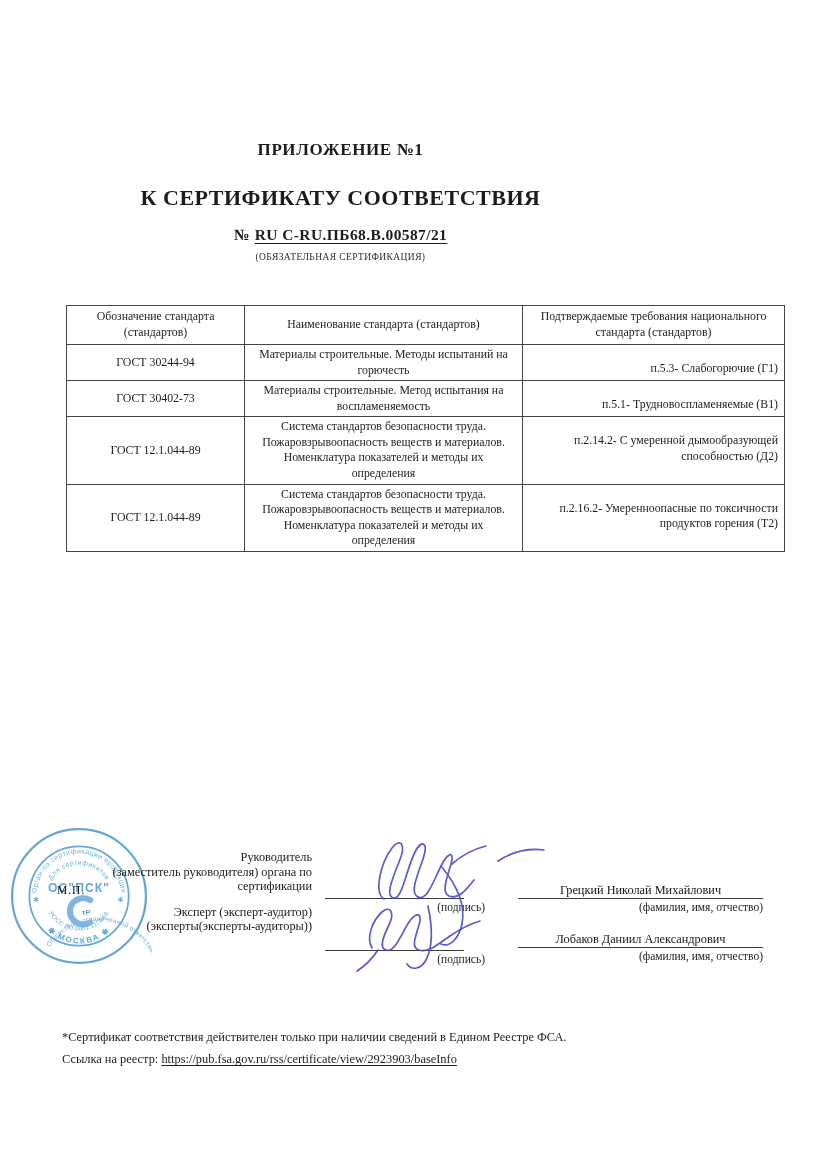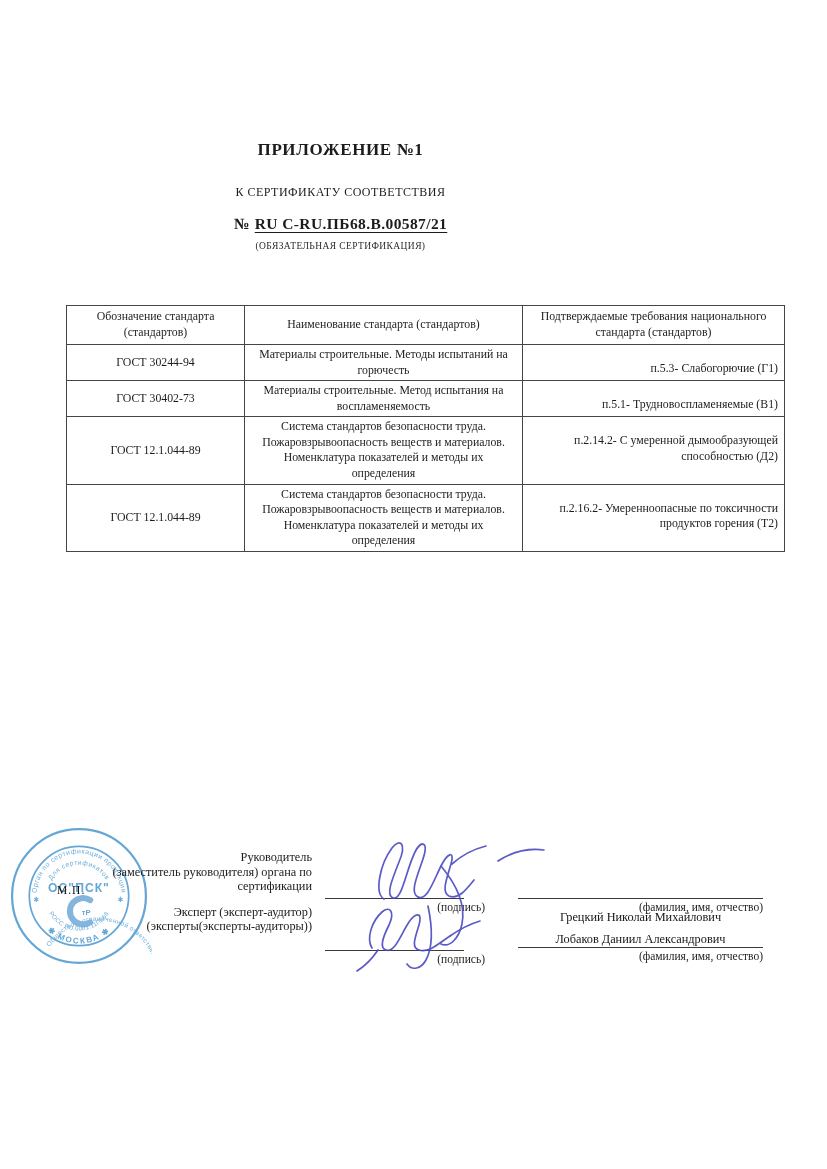--- a/index.html
+++ b/index.html
@@ -3,21 +3,21 @@
 <meta charset="utf-8">
 <style>
   html,body{margin:0;padding:0;background:#ffffff;}
   .page{
     position:relative;width:827px;height:1169px;background:#fff;overflow:hidden;
     font-family:"Liberation Serif", serif;color:#1c1c1c;
   }
   
   .title-block{position:absolute;top:140px;left:0;width:681px;text-align:center;}
   .t1{font-size:17px;font-weight:bold;letter-spacing:.6px;}
-  .t2{font-size:12px;font-weight:normal;letter-spacing:.5px;margin-top:25px;}
+  .t2{font-size:22px;font-weight:bold;letter-spacing:.5px;margin-top:25px;}
   .t3{font-size:15.5px;font-weight:bold;letter-spacing:.4px;margin-top:15px;}
   .t3 .num{text-decoration:underline;text-underline-offset:3px;margin-left:5px;margin-top:31px;}
   .t4{font-size:9.5px;letter-spacing:.4px;margin-top:8px;color:#2a2a2a;}
   
   table.std{
     position:absolute;left:66px;top:305px;width:718px;border-collapse:collapse;
     table-layout:fixed;font-size:11.8px;line-height:1.32;
   }
   table.std col.c1{width:178px;} table.std col.c2{width:278px;} table.std col.c3{width:262px;}
   table.std th, table.std td{border:1px solid #454545;padding:2px 6px;font-weight:normal;}
@@ -36,21 +36,21 @@
   .line-sig1{left:325px;top:898px;width:139px;}
   .line-sig2{left:325px;top:950px;width:139px;}
   .line-name1{left:518px;top:898px;width:245px;}
   .line-name2{left:518px;top:947px;width:245px;}
   .caption{position:absolute;font-size:11.5px;text-align:right;color:#1e1e1e;}
   .cap-sig1{left:325px;top:901px;width:160px;}
   .cap-sig2{left:325px;top:953px;width:160px;}
   .cap-name1{left:518px;top:901px;width:245px;}
   .cap-name2{left:518px;top:950px;width:245px;}
   .name{position:absolute;font-size:12.3px;text-align:center;color:#161616;}
-  .name1{left:518px;top:910px;width:245px;}
+  .name1{left:518px;top:883px;width:245px;}
   .name2{left:518px;top:932px;width:245px;}
   .ink-svg{position:absolute;left:320px;top:828px;width:250px;height:155px;}
   
   .footer{position:absolute;left:62px;top:1026px;width:660px;font-size:12.4px;line-height:1.8;}
   .footer .url{text-decoration:underline;text-underline-offset:2px;color:#1c1c1c;cursor:pointer;}
   
   .stamp-ring{font-family:"Liberation Sans",sans-serif;}
 </style>
 </head>
 <body>
@@ -172,14 +172,21 @@
       <g fill="none" stroke="#4a4ac2" stroke-width="1.7" stroke-linecap="round" opacity="0.9">
         <path d="M 372,948 C 366,938 372,921 382,912 C 390,905 395,912 389,925 C 383,937 379,948 386,950"></path>
         <path d="M 386,950 C 395,953 401,934 409,922 C 415,913 423,911 419,925 C 415,938 411,948 419,950 C 429,953 438,944 450,936"></path>
         <path d="M 450,936 C 460,929 470,924 480,921"></path>
         <path d="M 428,906 C 432,925 434,945 426,960 C 421,969 412,971 407,964"></path>
         <path d="M 378,950 C 372,959 365,966 357,971"></path>
       </g>
     </svg>
   </div>
 
+  <div class="footer">
+    <div>*Сертификат соответствия действителен только при наличии сведений в Едином Реестре ФСА.</div>
+    <div>
+      <span>Ссылка на реестр:</span>
+      <span class="url">https://pub.fsa.gov.ru/rss/certificate/view/2923903/baseInfo</span>
+    </div>
+  </div>
 
 </div>
 
 </body></html>

